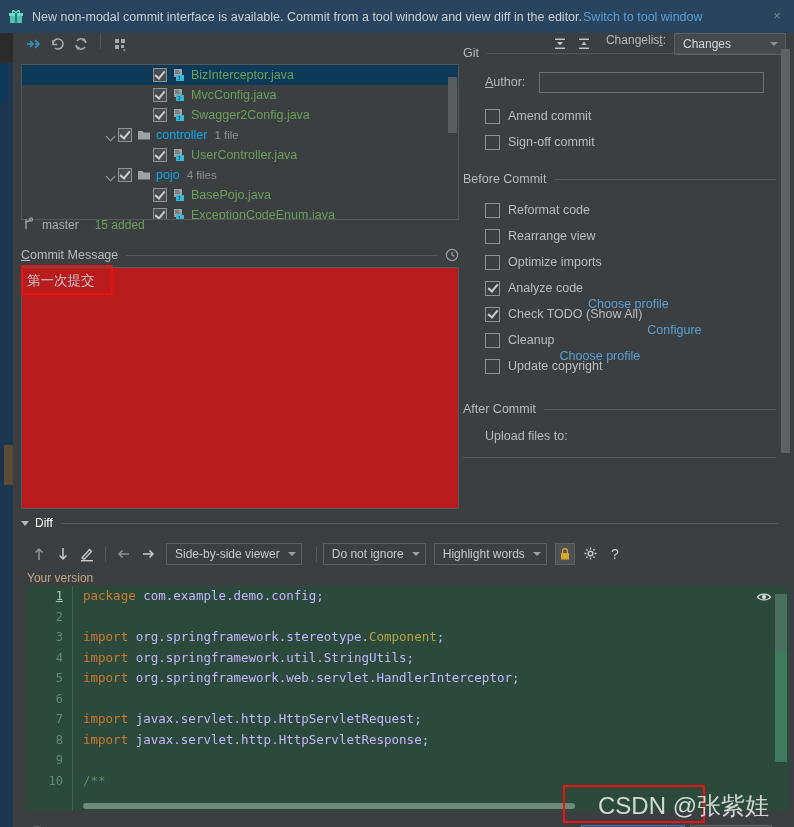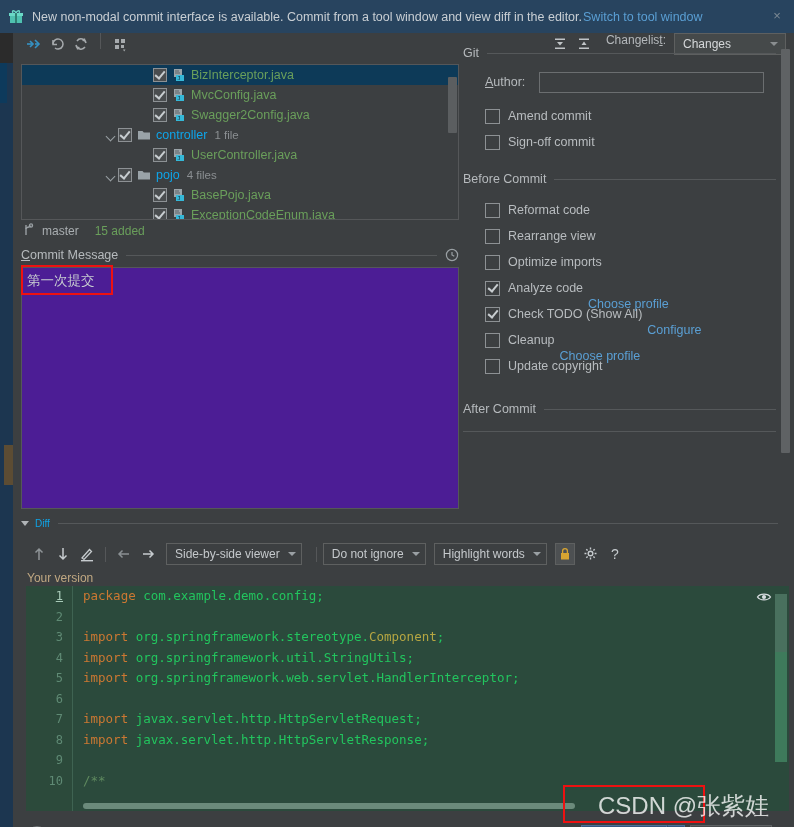--- a/index.html
+++ b/index.html
@@ -115,38 +115,38 @@
   .fname-java { color: #6a9f5b; }
   .fname-dir { color: #0ea5e9; }
   .fcount { color: #8b8f92; margin-left: 7px; font-size: 11.5px; }
   .tree-scroll {
     position: absolute; right: 1px; top: 12px; width: 9px; height: 56px;
     background: #5b5e60; border-radius: 1px;
   }
 
   
   .branchrow {
-    position: absolute; left: 10px; top: 188px; width: 430px; height: 20px;
+    position: absolute; left: 10px; top: 182px; width: 430px; height: 20px;
     display: flex; align-items: center;
   }
   .branch-name { color: #a9aeb1; margin-left: 6px; font-size: 12px; }
   .branch-stat { color: #6a9f5b; margin-left: 16px; font-size: 12px; }
 
   
   .cm-head {
     position: absolute; left: 8px; top: 214px; width: 438px; height: 16px;
     display: flex; align-items: center;
   }
   .cm-title { color: #b6babd; font-size: 12.5px; white-space: nowrap; }
   .cm-title u { text-decoration: underline; }
   .cm-line { flex: 1 1 auto; height: 1px; background: #55585a; margin: 0 8px; }
   .cm-clock { width: 14px; height: 14px; flex: 0 0 auto; cursor: pointer; }
   .cm-box {
     position: absolute; left: 8px; top: 234px; width: 438px; height: 242px;
-    background: #4c1d95; border: 1px solid #555759; box-sizing: border-box;
+    background: #b91c1c; border: 1px solid #555759; box-sizing: border-box;
   }
   .cm-text {
     position: absolute; left: 5px; top: 4px;
     color: #c7ccd0; font-size: 13.5px; white-space: nowrap;
   }
   .redbox-msg {
     position: absolute; left: 8px; top: 232px; width: 92px; height: 30px;
     border: 2px solid #ee1111; box-sizing: border-box; pointer-events: none;
   }
 
@@ -192,21 +192,21 @@
   
   .diff-head {
     position: absolute; left: 8px; top: 483px; width: 765px; height: 14px;
     display: flex; align-items: center;
   }
   .diff-tri {
     width: 0; height: 0; margin-right: 6px;
     border-left: 4.5px solid transparent; border-right: 4.5px solid transparent;
     border-top: 5px solid #b0b4b7; cursor: pointer;
   }
-  .diff-title { color: #0ea5e9; font-size: 10px; }
+  .diff-title { color: #ffffff; font-size: 12px; }
   .difftoolbar {
     position: absolute; left: 14px; top: 508px; width: 760px; height: 26px;
     display: flex; align-items: center;
   }
   .dt-icon {
     width: 24px; height: 22px; display: flex; align-items: center; justify-content: center;
     cursor: pointer; flex: 0 0 auto;
   }
   .dt-sep { width: 1px; height: 15px; background: #555759; margin: 0 6px; flex: 0 0 auto; }
   .dcombo {
@@ -241,21 +241,21 @@
     background: #2c4a3b; border-right: 1px solid #3f6352;
   }
   .gline {
     height: 20.5px; line-height: 20.5px; text-align: right;
     padding-right: 9px; color: #5f8a74; font-size: 12px;
   }
   .gline.cur { color: #a9cbb9; text-decoration: underline; }
   .code-lines { position: absolute; left: 57px; top: 0; right: 20px; }
   .cline { height: 20.5px; line-height: 20.5px; white-space: pre; }
   .k-kw { color: #cc7832; }
-  .k-pl { color: #22c55e; }
+  .k-pl { color: #c4b5fd; }
   .k-cls { color: #b5a642; }
   .k-cm { color: #5f8a5f; }
   .code-vscroll {
     position: absolute; right: 2px; top: 8px; width: 12px; height: 215px;
   }
   .cvs-top { position: absolute; left: 0; top: 0; width: 12px; height: 58px; background: #49705e; }
   .cvs-mid { position: absolute; left: 0; top: 58px; width: 12px; height: 110px; background: #3e7a5b; }
   .code-hscroll {
     position: absolute; left: 57px; bottom: 2px; width: 492px; height: 6px;
     background: #6b8a7b; border-radius: 3px;
@@ -574,20 +574,21 @@
             <span class="cb2"></span>
             <span class="otext">Update copyright</span>
           </div>
         </div>
 
       <div style="height:22px"></div>
       <div class="sec-head">
         <span class="sec-title">After Commit</span>
         <span class="sec-line"></span>
       </div>
+      <div class="after-sub">Upload files to:</div>
       <div class="hrule"></div>
 
       <div class="rpanel-scroll"></div>
     </div>
 
     <div class="diff-head">
       <span class="diff-tri"></span>
       <span class="diff-title">Diff</span>
       <span class="cm-line"></span>
     </div>

